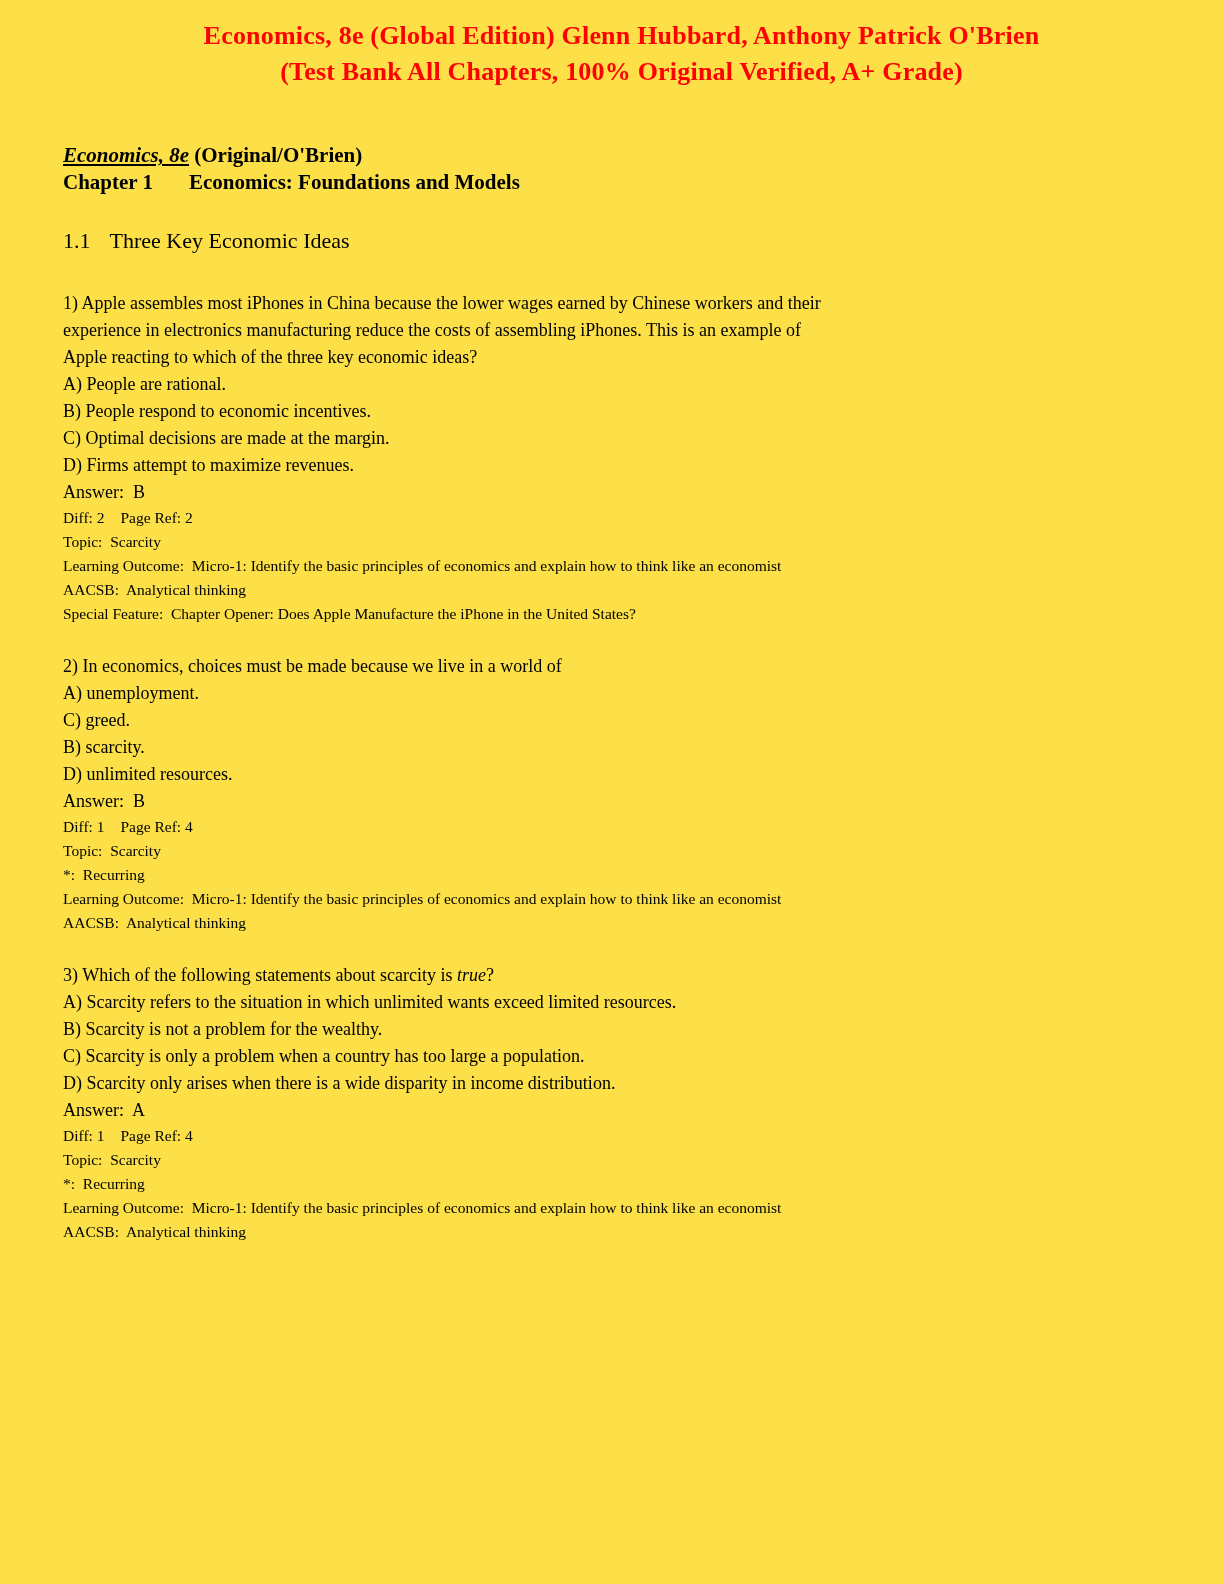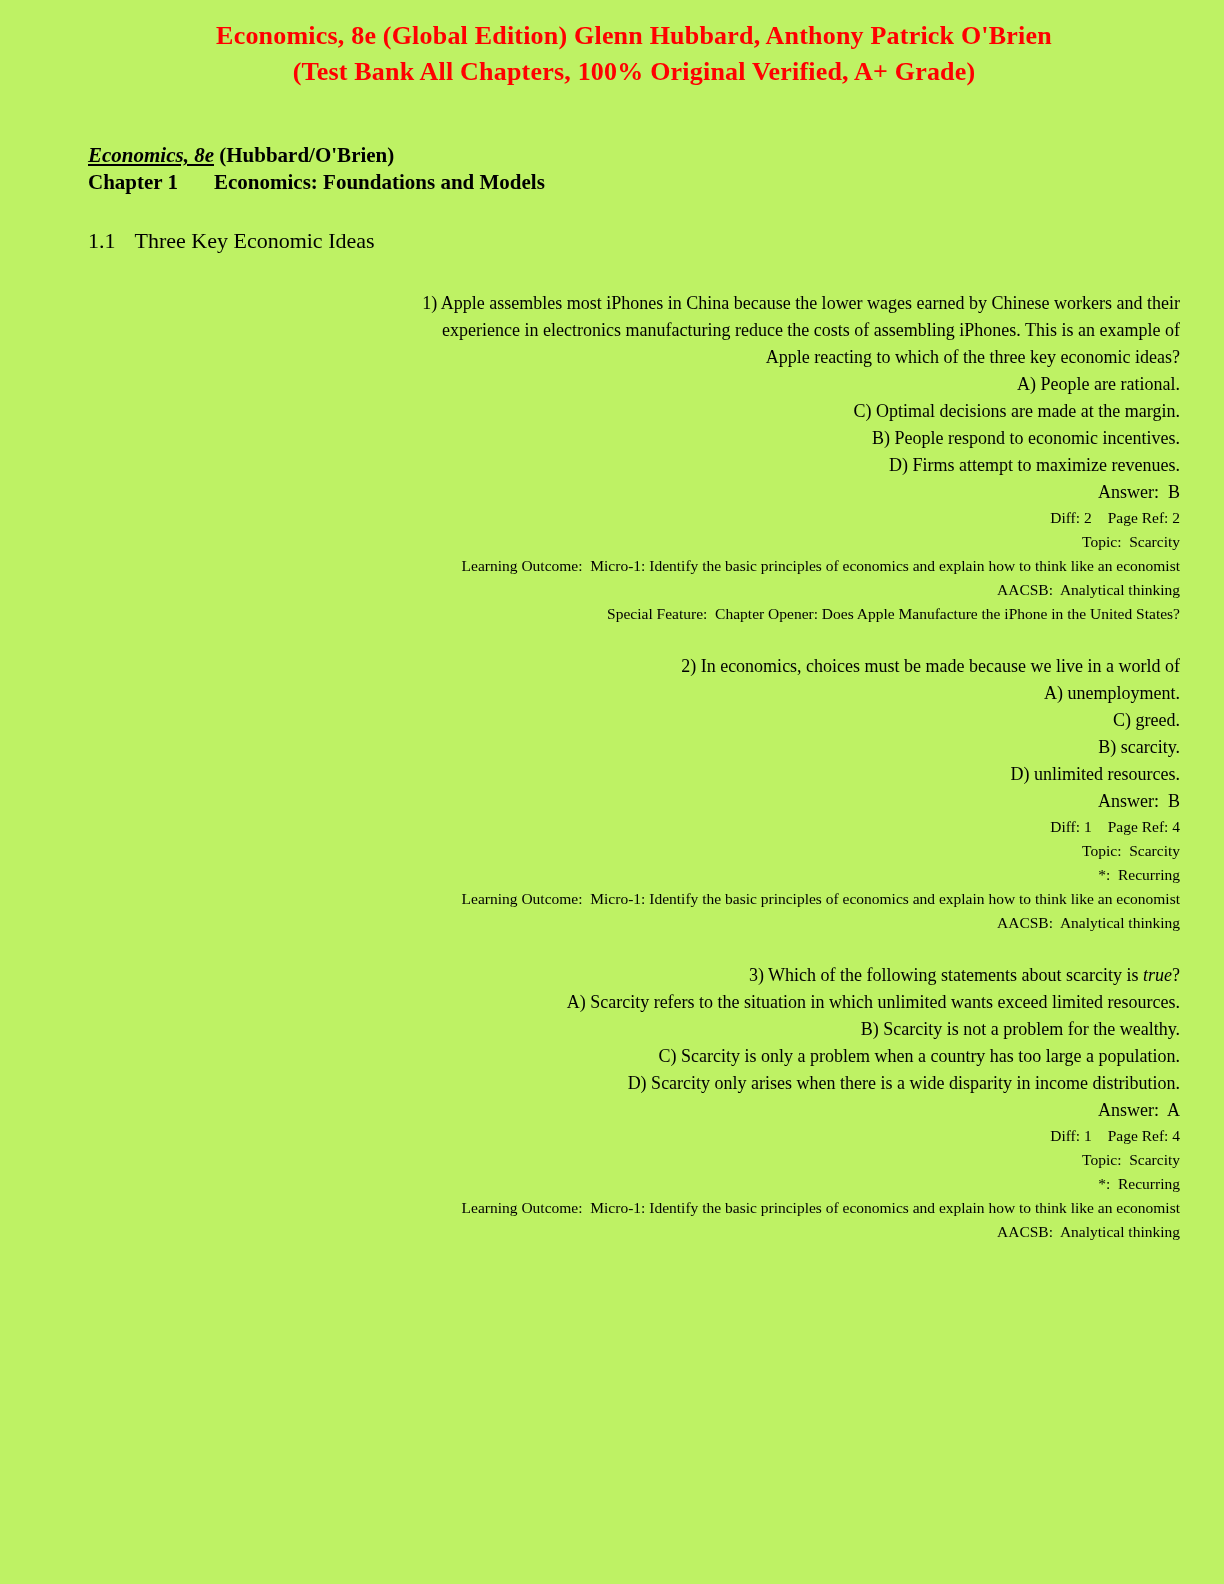--- a/index.html
+++ b/index.html
@@ -4,23 +4,23 @@
 <style>
   html, body {
     margin: 0;
     padding: 0;
     background: #ffffff;
   }
   .page {
     position: relative;
     width: 1224px;
     height: 1584px;
-    background: #bef264;
+    background: #fde047;
     box-sizing: border-box;
-    padding: 18px 44px 0 88px;
+    padding: 18px 44px 0 63px;
     font-family: "Liberation Serif", "DejaVu Serif", serif;
     color: #000000;
     overflow: hidden;
   }
   .banner {
     text-align: center;
     font-weight: bold;
     font-size: 26px;
     line-height: 36px;
     letter-spacing: 0.2px;
@@ -42,21 +42,20 @@
   .section-line {
     margin-top: 32px;
     font-size: 22px;
     font-weight: normal;
     line-height: 26px;
   }
   .section-title-text { margin-left: 19px; }
   .questions {
     margin-top: 36px;
     font-size: 18px;
-    text-align: right;
   }
   .question { margin-bottom: 27px; }
   .qline, .opt, .answer {
     line-height: 27px;
     white-space: pre-wrap;
   }
   .ital { font-style: italic; }
   .meta {
     font-size: 15.5px;
     line-height: 24px;
@@ -67,38 +66,38 @@
 </head>
 <body>
 
 <div class="page">
 
   <div class="banner" id="banner" style="color: rgb(255, 0, 0);">
     <div>Economics, 8e (Global Edition) Glenn Hubbard, Anthony Patrick O'Brien</div>
     <div>(Test Bank All Chapters, 100% Original Verified, A+ Grade)</div>
   </div>
 
-  <div class="book-line"><span class="book-italic">Economics, 8e</span><span> (Hubbard/O'Brien)</span></div>
+  <div class="book-line"><span class="book-italic">Economics, 8e</span><span> (Original/O'Brien)</span></div>
 
   <div class="chapter-line">
     <span>Chapter 1</span><span class="chapter-title-text">Economics: Foundations and Models</span>
   </div>
 
   <div class="section-line">
     <span>1.1</span><span class="section-title-text">Three Key Economic Ideas</span>
   </div>
 
   <div class="questions" id="questions">
       <div class="question">
         <div class="qline"><span>1) Apple assembles most iPhones in China because the lower wages earned by Chinese workers and their</span></div>
         <div class="qline"><span>experience in electronics manufacturing reduce the costs of assembling iPhones. This is an example of</span></div>
         <div class="qline"><span>Apple reacting to which of the three key economic ideas?</span></div>
         <div class="opt">A) People are rational.</div>
+        <div class="opt">B) People respond to economic incentives.</div>
         <div class="opt">C) Optimal decisions are made at the margin.</div>
-        <div class="opt">B) People respond to economic incentives.</div>
         <div class="opt">D) Firms attempt to maximize revenues.</div>
         <div class="answer">Answer:  B</div>
         <div class="meta"><span>Diff: 2</span><span class="part2">Page Ref: 2</span></div>
         <div class="meta"><span>Topic:  Scarcity</span></div>
         <div class="meta"><span>Learning Outcome:  Micro-1: Identify the basic principles of economics and explain how to think like an economist</span></div>
         <div class="meta"><span>AACSB:  Analytical thinking</span></div>
         <div class="meta"><span>Special Feature:  Chapter Opener: Does Apple Manufacture the iPhone in the United States?</span></div>
       </div>
       <div class="question">
         <div class="qline"><span>2) In economics, choices must be made because we live in a world of</span></div>

